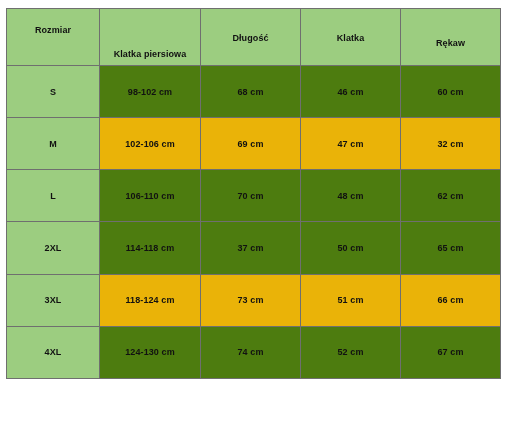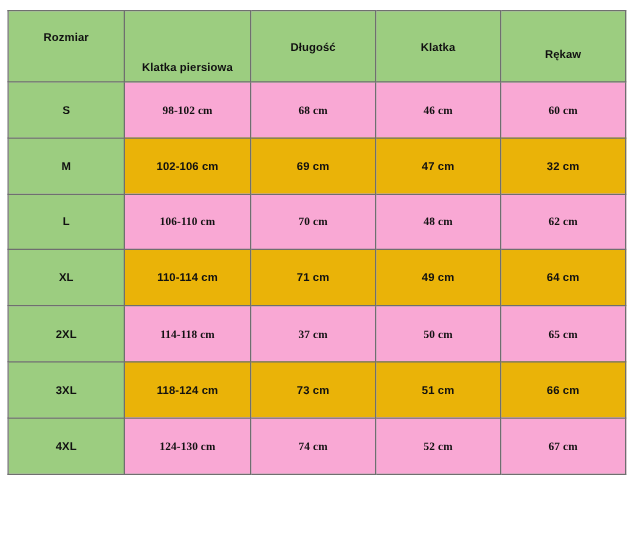--- a/index.html
+++ b/index.html
@@ -63,22 +63,21 @@
   thead th.h-sleeve   .hlabel { padding-top: 29px; }
 
   
   tbody tr { height: 44.8px; }
   tbody td { vertical-align: middle; }
 
   tbody td.size-cell {
     background: #9ccd80;
   }
   tbody tr.shade td.data-cell {
-    background: #f9a8d4;
-    font-family: Liberation Serif, serif;
+    background: #4d7c0f;
   }
   tbody tr.plain td.data-cell {
     background: #eab308;
   }
 </style>
 </head>
 <body>
 
 <div id="size-chart-wrap">
   <table class="size-chart">
@@ -123,27 +122,20 @@
         <td class="data-cell">47 cm</td>
         <td class="data-cell">32 cm</td>
       </tr>
       <tr class="shade">
         <td class="size-cell">L</td>
         <td class="data-cell">106-110 cm</td>
         <td class="data-cell">70 cm</td>
         <td class="data-cell">48 cm</td>
         <td class="data-cell">62 cm</td>
       </tr>
-      <tr class="plain">
-        <td class="size-cell">XL</td>
-        <td class="data-cell">110-114 cm</td>
-        <td class="data-cell">71 cm</td>
-        <td class="data-cell">49 cm</td>
-        <td class="data-cell">64 cm</td>
-      </tr>
       <tr class="shade">
         <td class="size-cell">2XL</td>
         <td class="data-cell">114-118 cm</td>
         <td class="data-cell">37 cm</td>
         <td class="data-cell">50 cm</td>
         <td class="data-cell">65 cm</td>
       </tr>
       <tr class="plain">
         <td class="size-cell">3XL</td>
         <td class="data-cell">118-124 cm</td>

